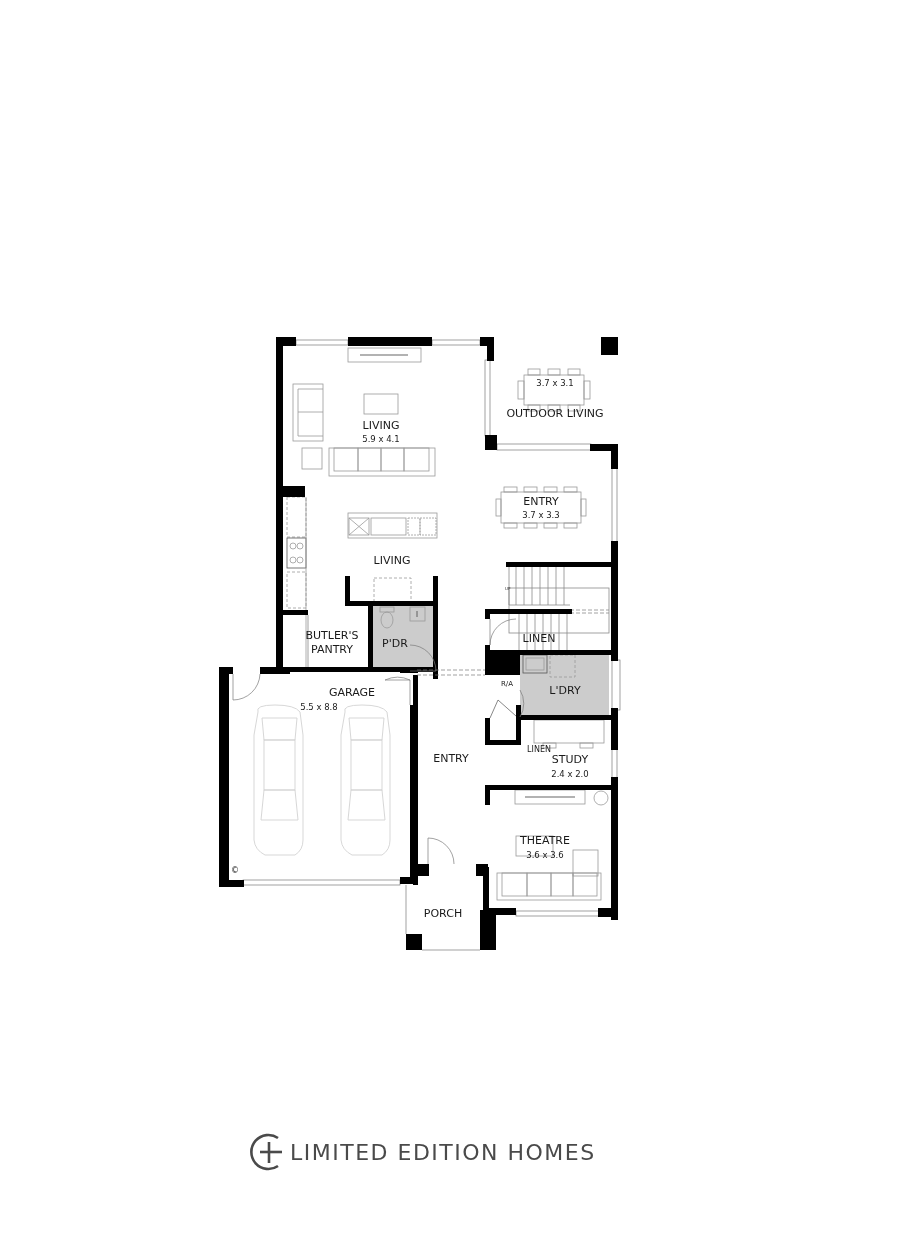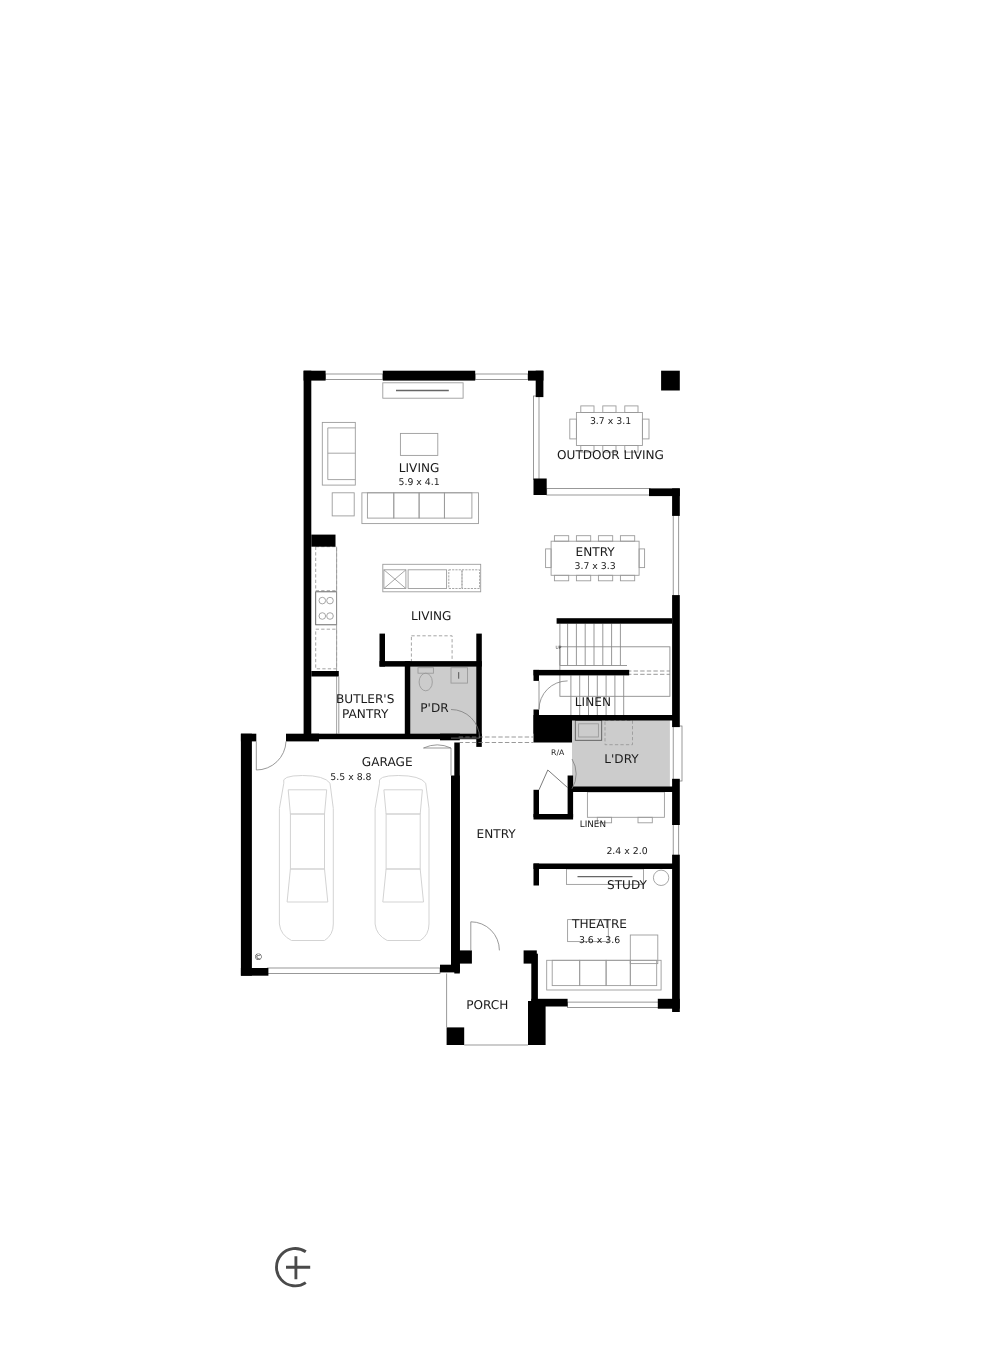--- a/index.html
+++ b/index.html
@@ -257,32 +257,33 @@
 
 <div class="room-label" style="left:539px; top:632px;">LINEN</div>
 
 <div class="room-label" style="left:319px; top:686px;margin-left:33px;">GARAGE</div>
 <div class="room-dim" style="left:319px; top:702px;">5.5 x 8.8</div>
 
 <div class="small-label" style="left:507px; top:680px;">R/A</div>
 <div class="room-label" style="left:565px; top:684px;">L'DRY</div>
 <div class="small-label" style="left:503px; top:745px; font-size:8px;margin-left:36px;">LINEN</div>
 
-<div class="room-label" style="left:570px; top:753px;margin-top:45px;">STUDY</div>
+<div class="room-label" style="left:570px; top:753px;">STUDY</div>
 <div class="room-dim" style="left:570px; top:769px;">2.4 x 2.0</div>
 
 <div class="room-label" style="left:451px; top:733px;margin-top:19px;">ENTRY</div>
 
 <div class="room-label" style="left:545px; top:834px;">THEATRE</div>
 <div class="room-dim" style="left:545px; top:850px;">3.6 x 3.6</div>
 
 <div class="room-label" style="left:443px; top:907px;">PORCH</div>
 
 <div class="tiny-label" style="left:505px; top:586px;">UP</div>
 <div class="small-label" style="left:235px; top:866px; font-size:8px;">©</div>
 
 <div class="logo">
   <svg width="38" height="40" viewBox="0 0 38 40">
     <path d="M30 6 A17 17 0 1 0 30 34" fill="none" stroke="#4a4a4a" stroke-width="2.6"></path>
     <line x1="12" y1="20" x2="34" y2="20" stroke="#4a4a4a" stroke-width="2.6"></line>
     <line x1="21" y1="10" x2="21" y2="31" stroke="#4a4a4a" stroke-width="2.6"></line>
   </svg>
+  <span class="logo-text">LIMITED EDITION HOMES</span>
 </div>
 
 </body></html>

